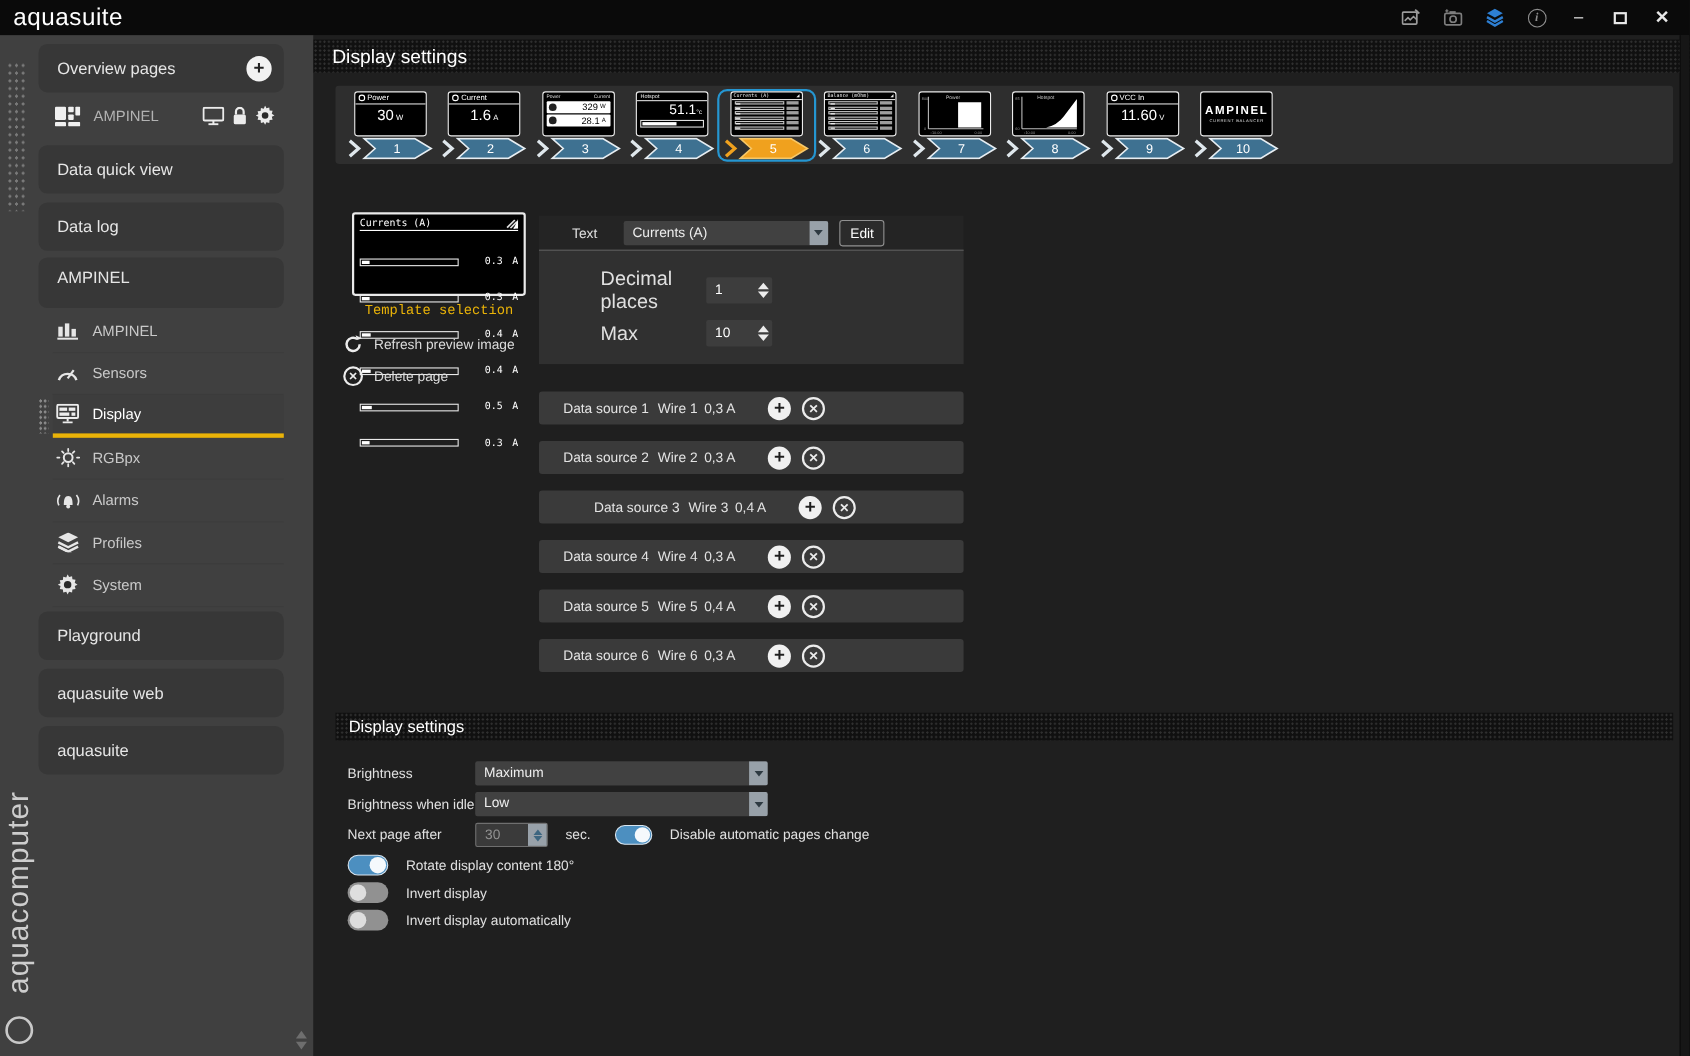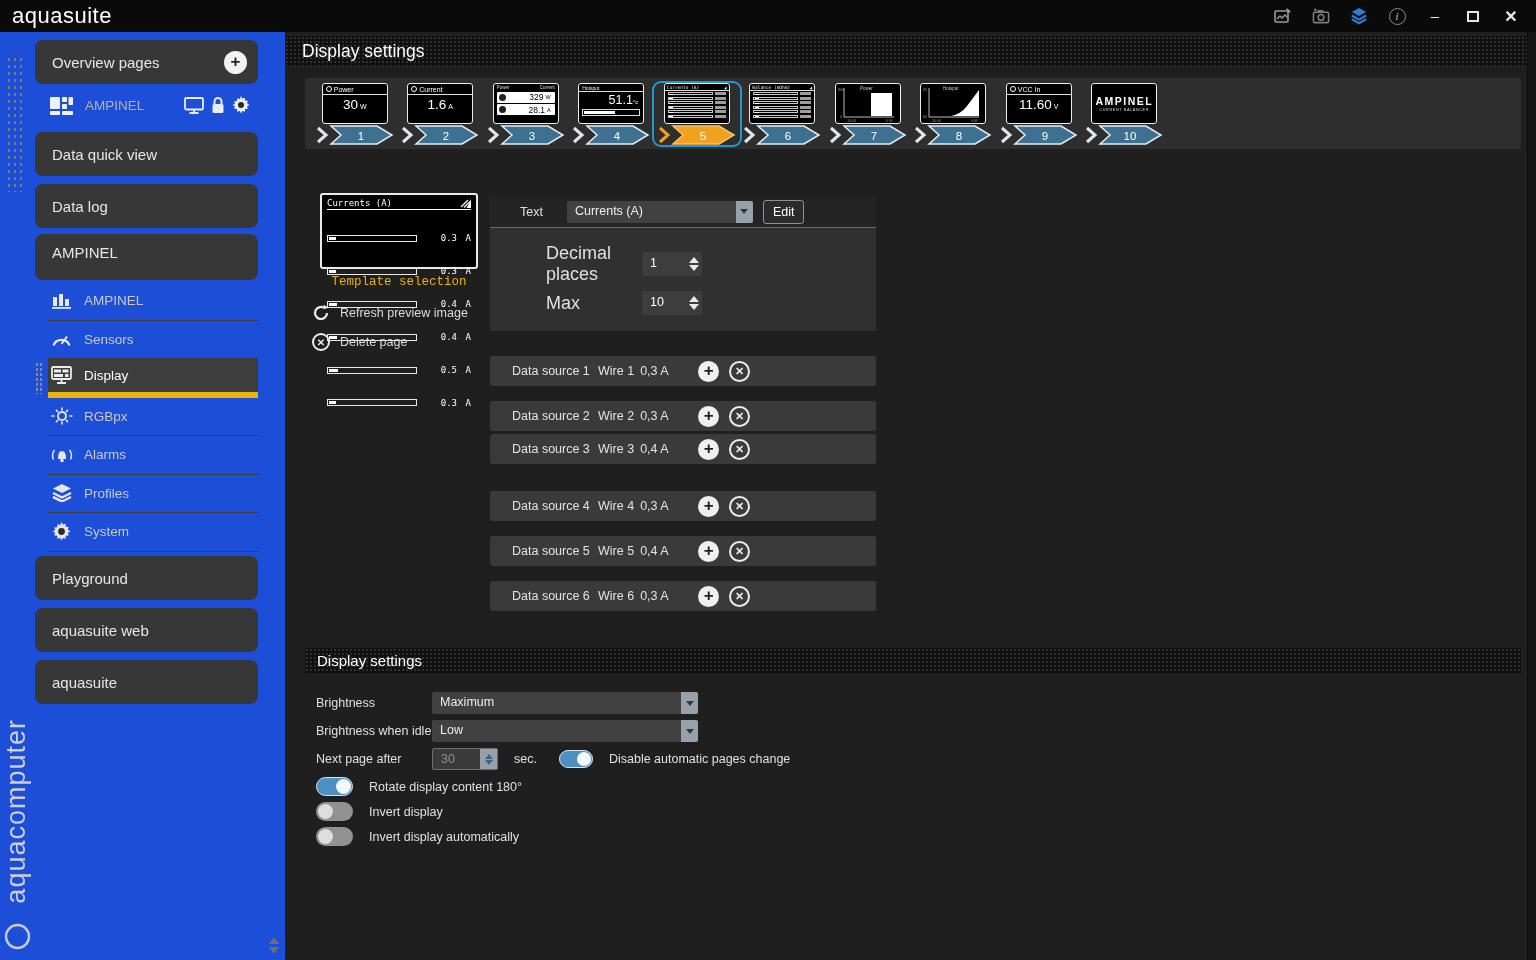--- a/index.html
+++ b/index.html
@@ -11,36 +11,36 @@
   .titlebar { position:absolute; left:0; top:0; width:1536px; height:32px; background:#0a0a0a; display:flex; align-items:center; }
   .app-logo { margin-left:12px; font-size:22px; font-weight:300; color:#fff; letter-spacing:.5px; }
   .tb-icons { margin-left:auto; display:flex; align-items:center; gap:20px; margin-right:16px; }
   .tb-ic { width:18px; height:18px; display:flex; align-items:center; justify-content:center; cursor:pointer; }
   .win-min { color:#e8e8e8; font-size:15px; line-height:10px; }
   .win-max { width:12px; height:11px; border:2px solid #e8e8e8; }
   .win-close { color:#e8e8e8; font-size:16px; font-weight:bold; }
   .info-circle { width:17px; height:17px; border:1.6px solid #8d8d8d; border-radius:50%; color:#8d8d8d; font-size:11px; font-weight:bold; display:flex; align-items:center; justify-content:center; font-family:"Liberation Serif",serif; font-style:italic; }
 
   
-  .sidebar { position:absolute; left:0; top:32px; width:285px; height:928px; background:#1d4ed8; }
+  .sidebar { position:absolute; left:0; top:32px; width:285px; height:928px; background:#404040; }
   .deco-dots { position:absolute; left:6px; top:24px; width:17px; height:136px;
       background-image:radial-gradient(#7a7a7a 1.1px, transparent 1.3px); background-size:6px 7px; }
   .sb-panel { position:absolute; left:35px; width:223px; height:44px; background:#373737; border-radius:8px;
       display:flex; align-items:center; padding-left:17px; color:#e6e6e6; font-size:15px; cursor:pointer; }
   .add-btn { margin-left:auto; margin-right:11px; width:23px; height:23px; border-radius:50%; background:#f2f2f2;
       color:#222; font-size:17px; font-weight:bold; display:flex; align-items:center; justify-content:center; line-height:0; }
   .ov-item { position:absolute; left:50px; top:57px; width:208px; height:32px; display:flex; align-items:center; cursor:pointer; }
   .ov-item .lbl { margin-left:12px; color:#b2b2b2; font-size:13.5px; }
   .ov-icons { margin-left:auto; margin-right:8px; display:flex; align-items:center; gap:7px; }
   .device-nav { position:absolute; left:48px; top:250px; width:210px; }
   .nav-row { position:relative; height:38.5px; display:flex; align-items:center; border-bottom:1px solid #3c3c3c;
       color:#c9c9c9; font-size:13.5px; cursor:pointer; }
   .nav-row .nico { width:27px; display:flex; justify-content:center; }
   .nav-row .nlabel { margin-left:9px; }
-  .nav-row.selected { background:#3d3d3d; color:#fff; border-bottom:6px solid #eab308; }
+  .nav-row.selected { background:#3d3d3d; color:#fff; border-bottom:4px solid #eab308; }
   .sel-dots { position:absolute; left:-13px; top:3px; width:9px; height:32px;
       background-image:radial-gradient(#8a8a8a 1px, transparent 1.2px); background-size:4px 5px; }
   .brand-vert { position:absolute; left:1px; bottom:56px; writing-mode:vertical-rl; transform:rotate(180deg);
       font-size:27px; color:#cdcdcd; font-weight:300; letter-spacing:1px; }
   .brand-logo { position:absolute; left:4px; bottom:10px; }
   .sb-scroll { position:absolute; right:6px; bottom:6px; display:flex; flex-direction:column; gap:3px; align-items:center; cursor:pointer; }
   .tri-up { width:0; height:0; border-left:5px solid transparent; border-right:5px solid transparent; border-bottom:7px solid #6e6e6e; }
   .tri-dn { width:0; height:0; border-left:5px solid transparent; border-right:5px solid transparent; border-top:7px solid #6e6e6e; }
 
   
@@ -699,21 +699,21 @@
       <span class="pcirc">+</span>
       <span class="xcirc">✕</span>
     </div>
     <div class="ds" style="top:369px;">
       <span class="ds-label">Data source 2</span>
       <span class="ds-src">Wire 2</span>
       <span class="ds-read">0,3 A</span>
       <span class="pcirc">+</span>
       <span class="xcirc">✕</span>
     </div>
-    <div class="ds" style="top:402px;">
+    <div class="ds" style="top:414px;padding-left:28px;">
       <span class="ds-label">Data source 3</span>
       <span class="ds-src">Wire 3</span>
       <span class="ds-read">0,4 A</span>
       <span class="pcirc">+</span>
       <span class="xcirc">✕</span>
     </div>
     <div class="ds" style="top:459px;">
       <span class="ds-label">Data source 4</span>
       <span class="ds-src">Wire 4</span>
       <span class="ds-read">0,3 A</span>

